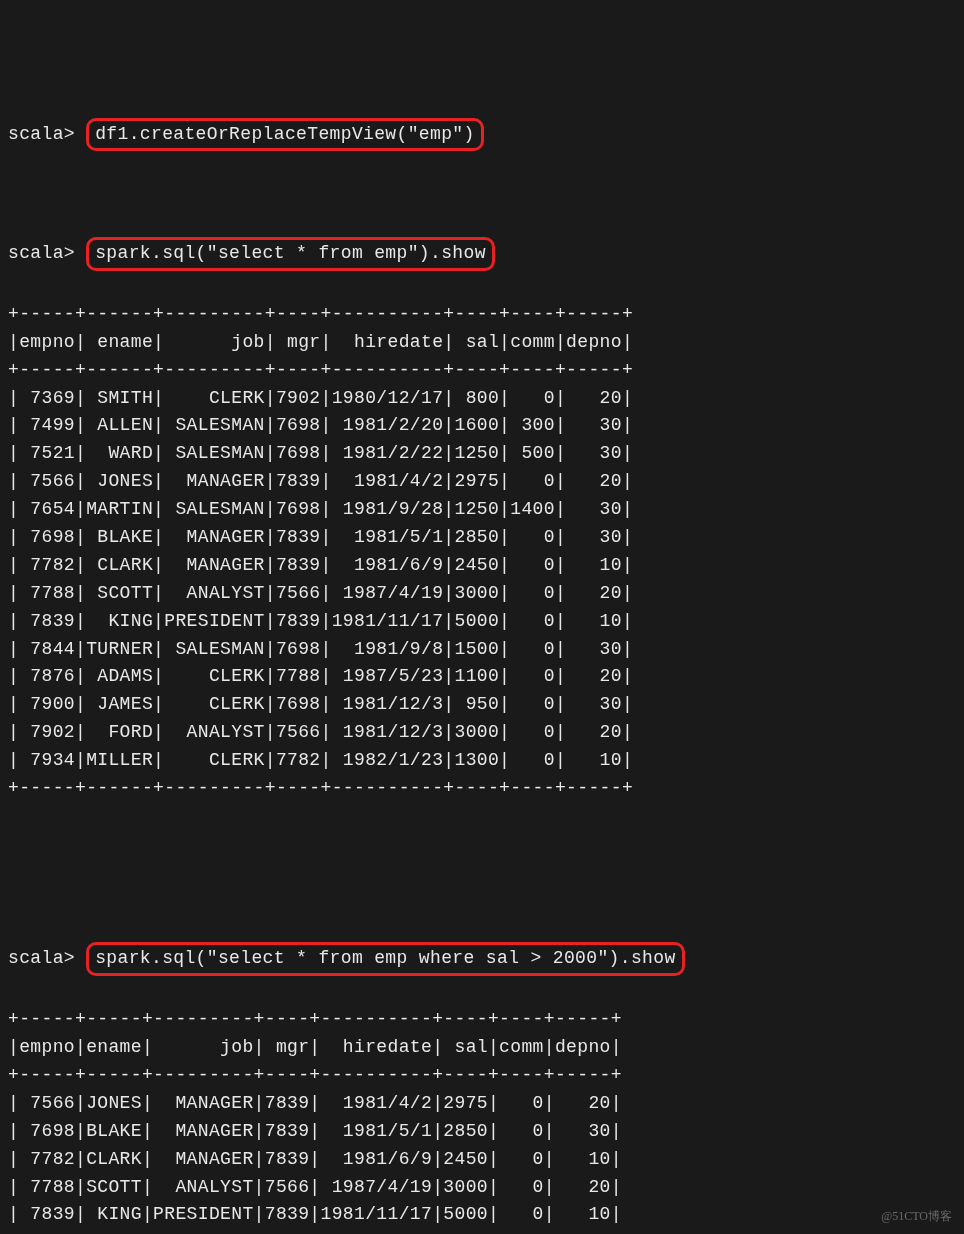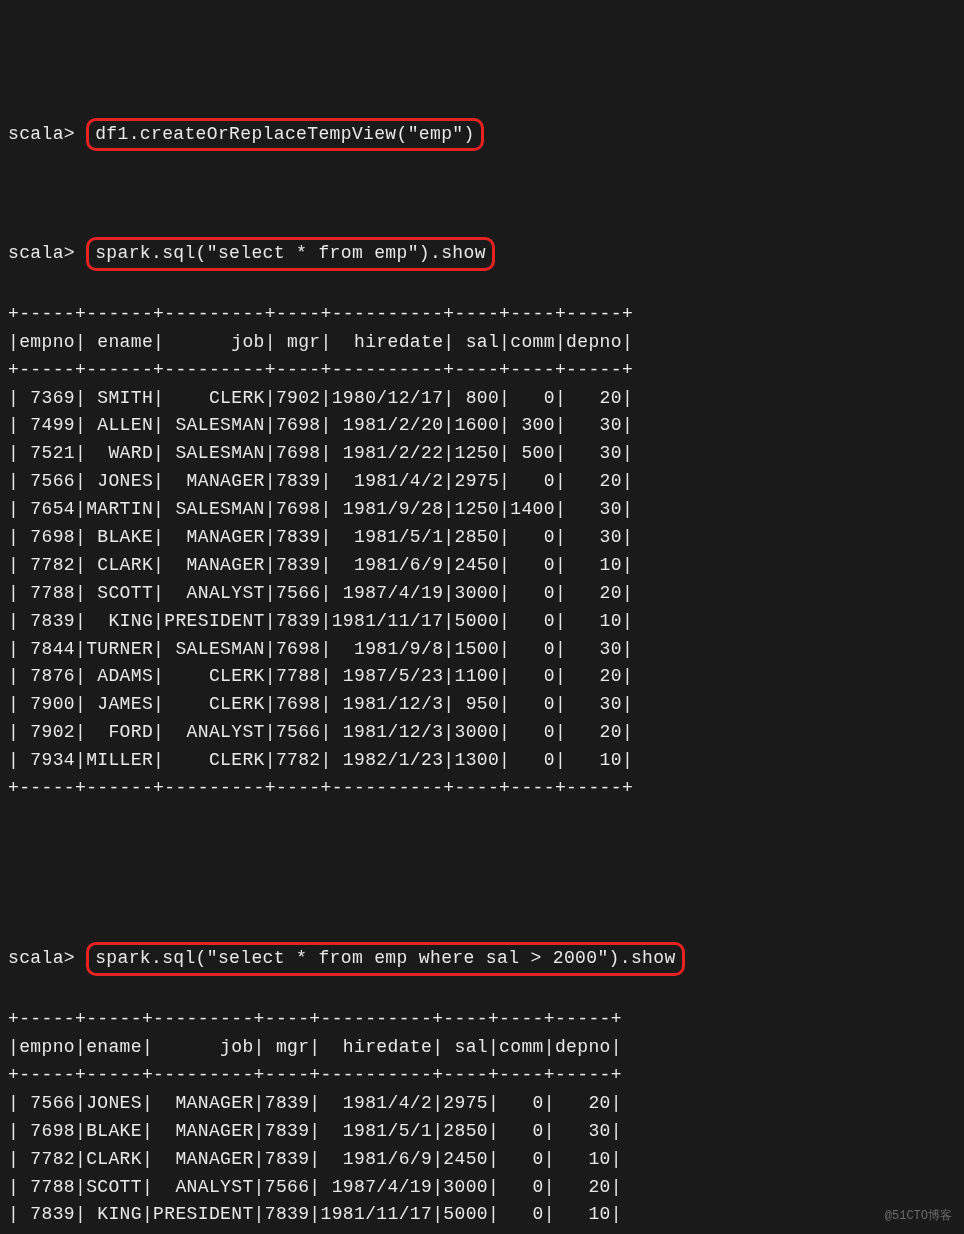--- a/index.html
+++ b/index.html
@@ -25,20 +25,21 @@
   }
   .table-block { color: #e8e8e8; }
   .watermark {
     position: fixed;
     right: 12px;
     bottom: 8px;
     font-size: 12px;
     color: #6a6a6a;
     letter-spacing: 0;
     white-space: nowrap;
+    font-family: Liberation Serif, serif;
   }
 </style>
 </head>
 <body>
 
 
 
 <div class="prompt-line">
   <span class="prompt">scala&gt;</span>&nbsp;<span class="hl">df1.createOrReplaceTempView("emp")</span>
 </div>

